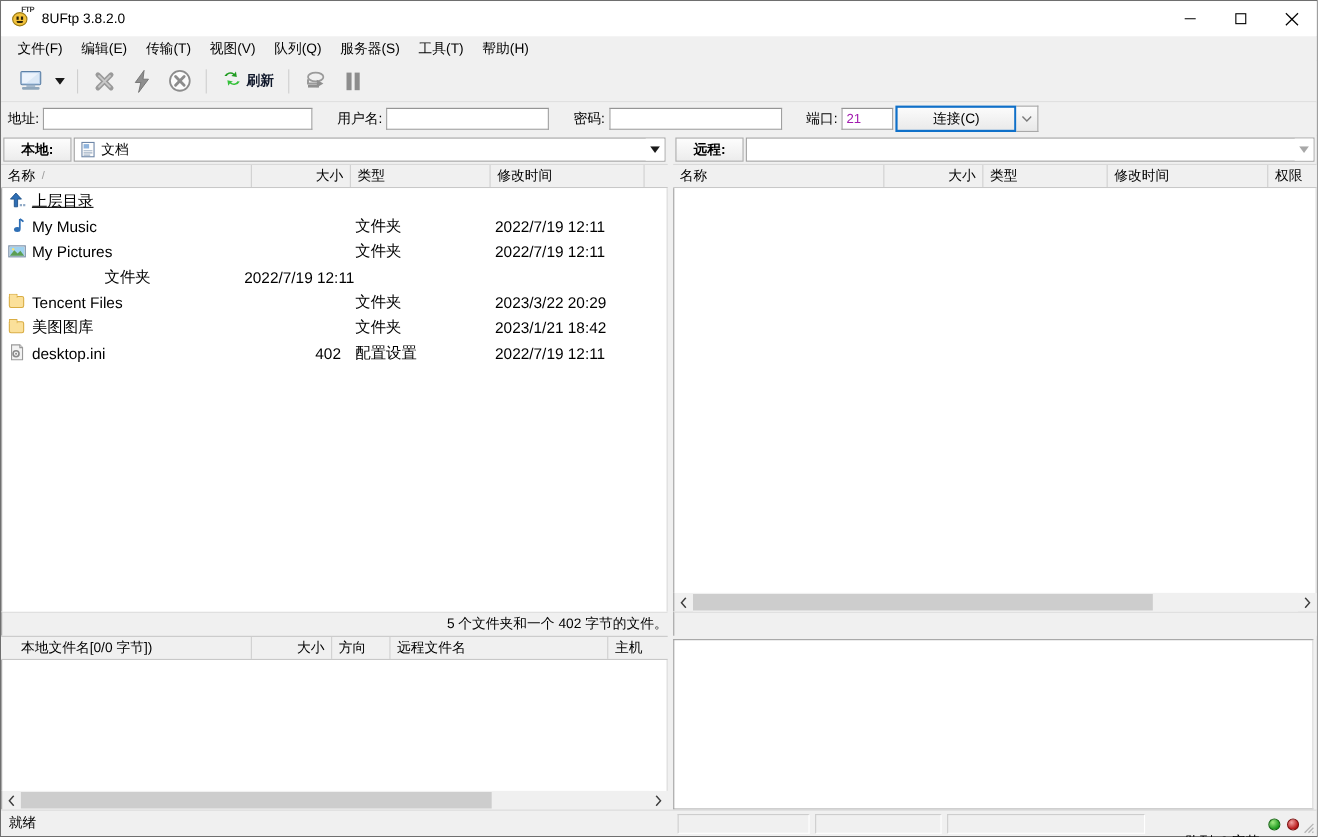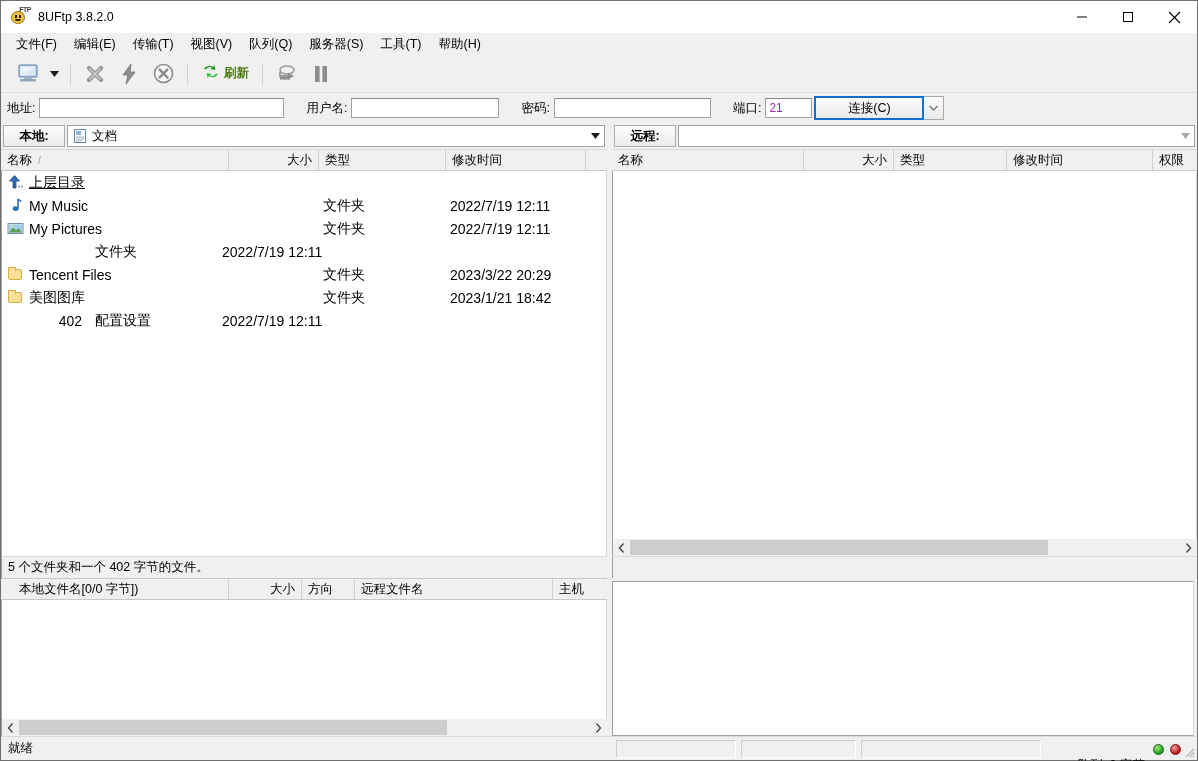--- a/index.html
+++ b/index.html
@@ -71,21 +71,21 @@
     background: #f0f0f0;
     display: flex; align-items: center;
     padding-left: 10px;
     border-bottom: 1px solid #dcdcdc;
   }
   .tb-item { display: flex; align-items: center; justify-content: center; height: 30px; }
   .tb-btn { width: 34px; }
   .tb-sep { width: 1px; height: 22px; background: #cfcfcf; margin: 0 7px; }
   .tb-dropdown { width: 18px; }
   .tb-refresh { padding: 0 6px; gap: 3px; }
-  .tb-refresh .lbl { font-size: 12.5px; color: #4d7c0f; font-weight: bold; text-align: right; }
+  .tb-refresh .lbl { font-size: 12.5px; color: #0f172a; font-weight: bold; text-align: right; }
 
   
   .connbar {
     height: 30px; flex: 0 0 30px;
     background: #f0f0f0;
     display: flex; align-items: center;
     padding-left: 6px;
   }
   .cb-label { font-size: 12.5px; margin-right: 4px; white-space: nowrap; }
   .cb-input {
@@ -174,20 +174,21 @@
   .hs-btn { width: 17px; height: 17px; display:flex; align-items:center; justify-content:center; color:#3c3c3c; font-size: 11px;}
   .hs-track { flex: 1 1 auto; height: 17px; background: #f0f0f0; position: relative; }
   .hs-thumb { position: absolute; top: 1px; bottom: 1px; background: #cdcdcd; }
 
   .status-strip {
     height: 22px; flex: 0 0 22px; background: #f0f0f0;
     display: flex; align-items: center; padding-left: 6px;
     font-size: 12.5px;
     border-top: 1px solid #d9d9d9;
     border-left: 1px solid #a0a0a0;
+    justify-content: flex-end;
   }
 
   
   .bottom-row { display: flex; flex: 1 1 auto; }
   .queue-left { width: 606px; flex: 0 0 606px; display: flex; flex-direction: column; }
   .queue-right { flex: 1 1 auto; display: flex; flex-direction: column; padding-top: 3px; }
   .log-box {
     flex: 1 1 auto; background: #fff;
     border: 1px solid #a0a0a0; border-right-color:#d6d6d6;
     margin-right: 3px;
@@ -478,20 +479,31 @@
                   <span class="folder"></span>
                 </span>
               <span>美图图库</span>
             </div>
             <div class="fc-size"></div>
             <div class="fc-type">文件夹</div>
             <div class="fc-date">2023/1/21 18:42</div>
           </div>
 
           <div class="frow">
+            <div class="fc-name">
+              <span class="ficon">
+                <svg width="17" height="17" viewBox="0 0 17 17">
+                  <path d="M3.5 1.5 L11 1.5 L13.5 4 L13.5 15 L3.5 15 Z" fill="#f2f2f2" stroke="#9a9a9a"></path>
+                  <path d="M11 1.5 L11 4 L13.5 4" fill="#dcdcdc" stroke="#9a9a9a"></path>
+                  <circle cx="7.6" cy="9.6" r="2.7" fill="none" stroke="#8a8a8a" stroke-width="1.5"></circle>
+                  <circle cx="7.6" cy="9.6" r="0.9" fill="#8a8a8a"></circle>
+                </svg>
+              </span>
+              <span>desktop.ini</span>
+            </div>
             <div class="fc-size">402</div>
             <div class="fc-type">配置设置</div>
             <div class="fc-date">2022/7/19 12:11</div>
           </div>
 
         </div>
 
         <div class="status-strip">
           <span>5 个文件夹和一个 402 字节的文件。</span>
         </div>

